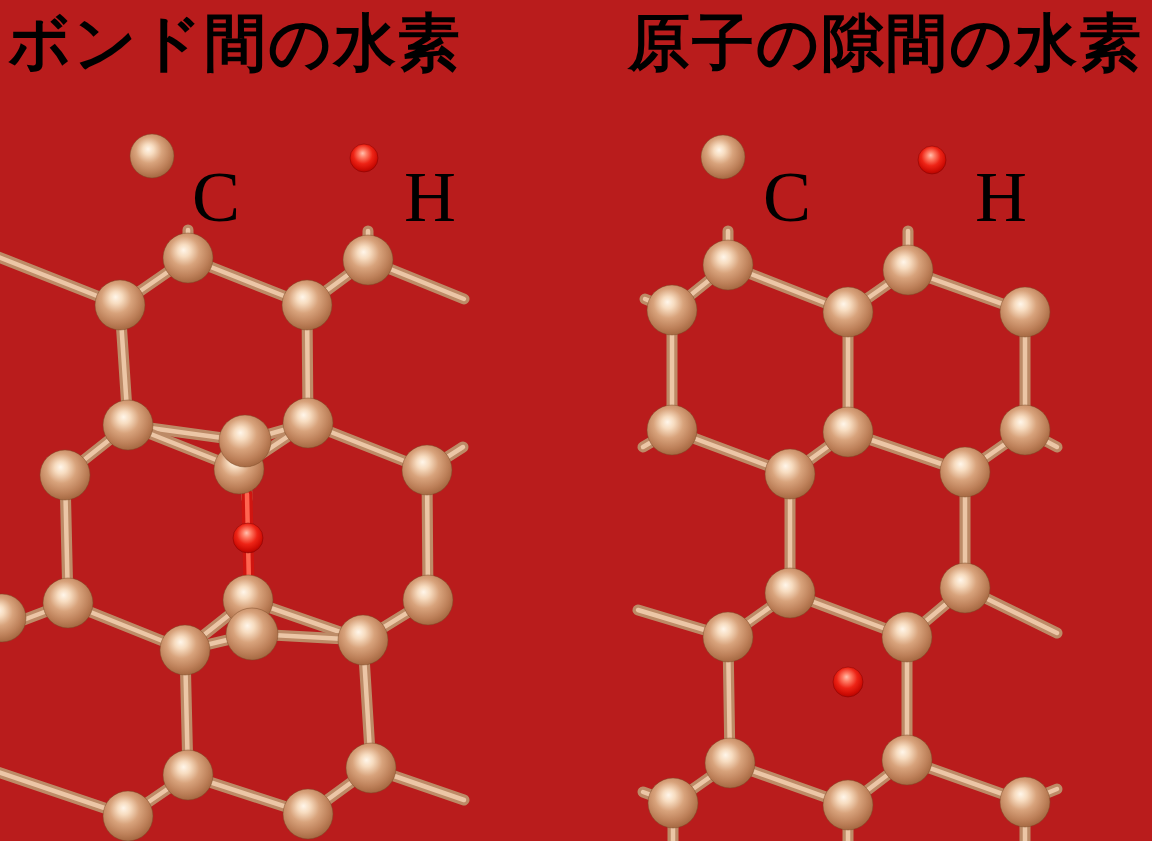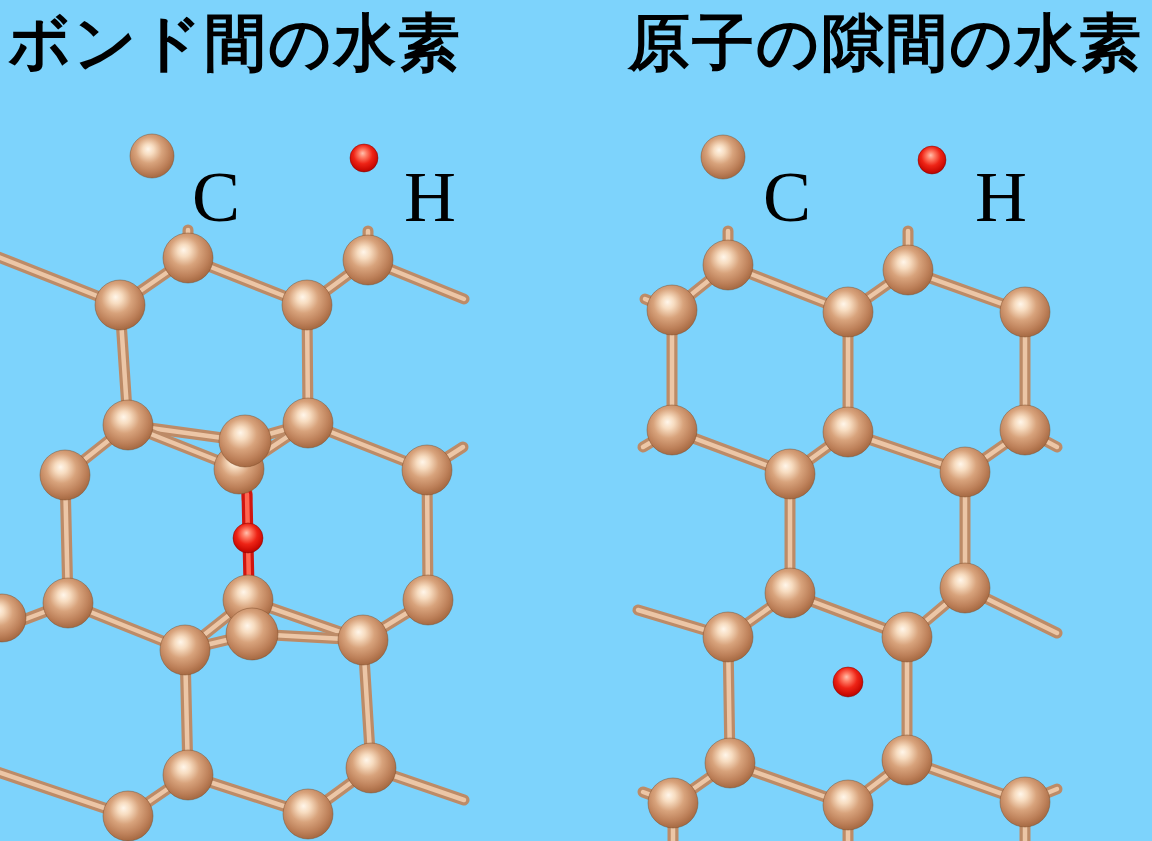--- a/index.html
+++ b/index.html
@@ -1,19 +1,19 @@
 <!DOCTYPE html>
 <html><head>
 <meta charset="utf-8">
 <style>
   html,body{margin:0;padding:0;background:#ffffff;}
   .stage{
     position:relative;
     width:1152px;height:841px;
-    background:#7dd3fc;
+    background:#b91c1c;
     overflow:hidden;
     font-family:"Liberation Sans", sans-serif;
   }
   svg{position:absolute;left:0;top:0;}
   .panel-title{
     font-family:"Liberation Sans","DejaVu Sans",sans-serif;
     font-weight:bold;
     font-size:62px;
     letter-spacing:2px;
     fill:#000000;

